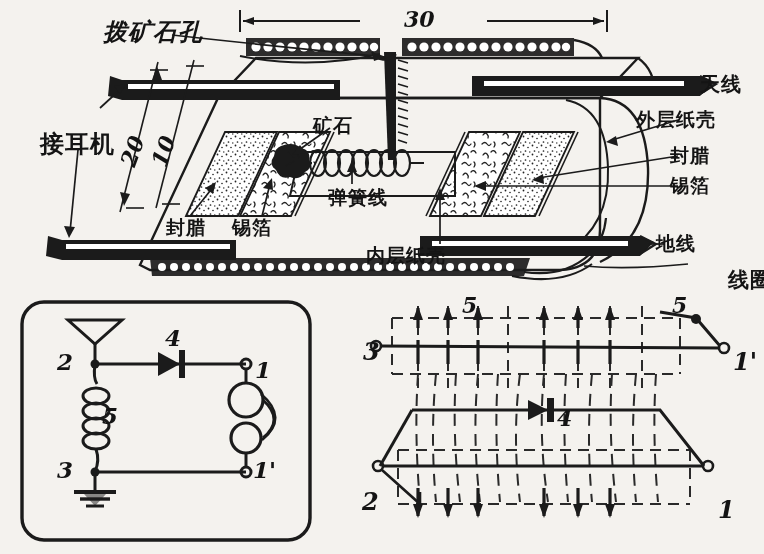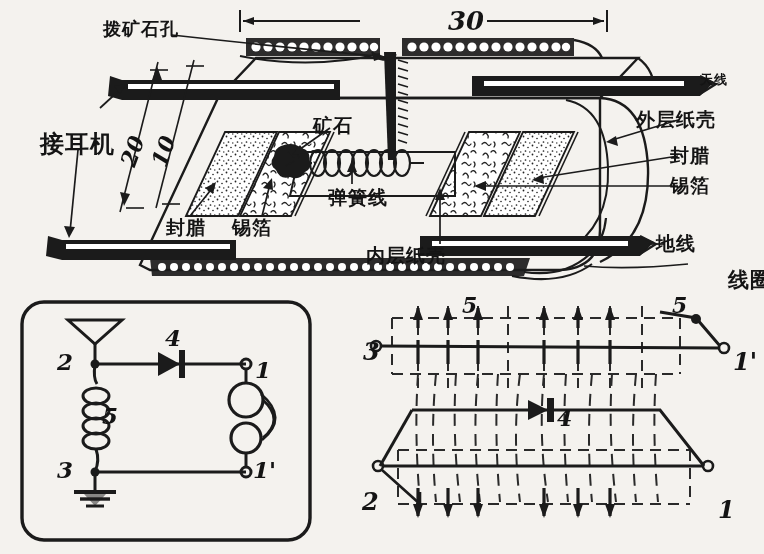--- a/index.html
+++ b/index.html
@@ -256,34 +256,34 @@
       <polygon class="fillk" points="474,186 486,191 486,181" stroke="none"></polygon>
 
       <path d="M688 264 q-60 6 -104 2"></path>
 
       <path d="M700 84 L716 84"></path>
 
       <path d="M648 244 L664 244"></path>
     </g>
   </svg>
 
-  <div class="lbl" style="left:103px;top:20px;font-size:18px;">拨矿石孔</div>
-  <div class="num" style="left:404px;top:8px;font-size:26px;margin-left:44px;">30</div>
+  <div class="lbl" style="left:103px;top:20px;font-size:24px;font-style:italic;">拨矿石孔</div>
+  <div class="num" style="left:404px;top:8px;font-size:22px;">30</div>
 
   <div class="lbl" style="left:40px;top:132px;font-size:24px;">接耳机</div>
   <div class="num rot" style="left:117px;top:140px;font-size:22px;transform:rotate(-70deg);">20</div>
   <div class="num rot" style="left:148px;top:140px;font-size:22px;transform:rotate(-70deg);">10</div>
 
   <div class="lbl" style="left:313px;top:116px;font-size:19px;">矿石</div>
   <div class="lbl" style="left:328px;top:188px;font-size:19px;">弹簧线</div>
   <div class="lbl" style="left:166px;top:218px;font-size:19px;">封腊</div>
   <div class="lbl" style="left:232px;top:218px;font-size:19px;">锡箔</div>
   <div class="lbl" style="left:366px;top:246px;font-size:19px;text-align:center;">内层纸壳</div>
 
-  <div class="lbl" style="left:700px;top:74px;font-size:13px;font-family:Liberation Mono, monospace;">天线</div>
+  <div class="lbl" style="left:700px;top:74px;font-size:20px;">天线</div>
   <div class="lbl" style="left:636px;top:110px;font-size:19px;">外层纸壳</div>
   <div class="lbl" style="left:670px;top:146px;font-size:19px;">封腊</div>
   <div class="lbl" style="left:670px;top:176px;font-size:19px;">锡箔</div>
   <div class="lbl" style="left:656px;top:234px;font-size:19px;">地线</div>
   <div class="lbl" style="left:728px;top:270px;font-size:21px;">线圈</div>
 
   <svg width="320" height="260" viewBox="0 0 320 260" style="left:18px;top:296px;">
 
     <rect class="stroke" x="4" y="6" width="288" height="238" rx="22" ry="22" stroke-width="3.4"></rect>
 

